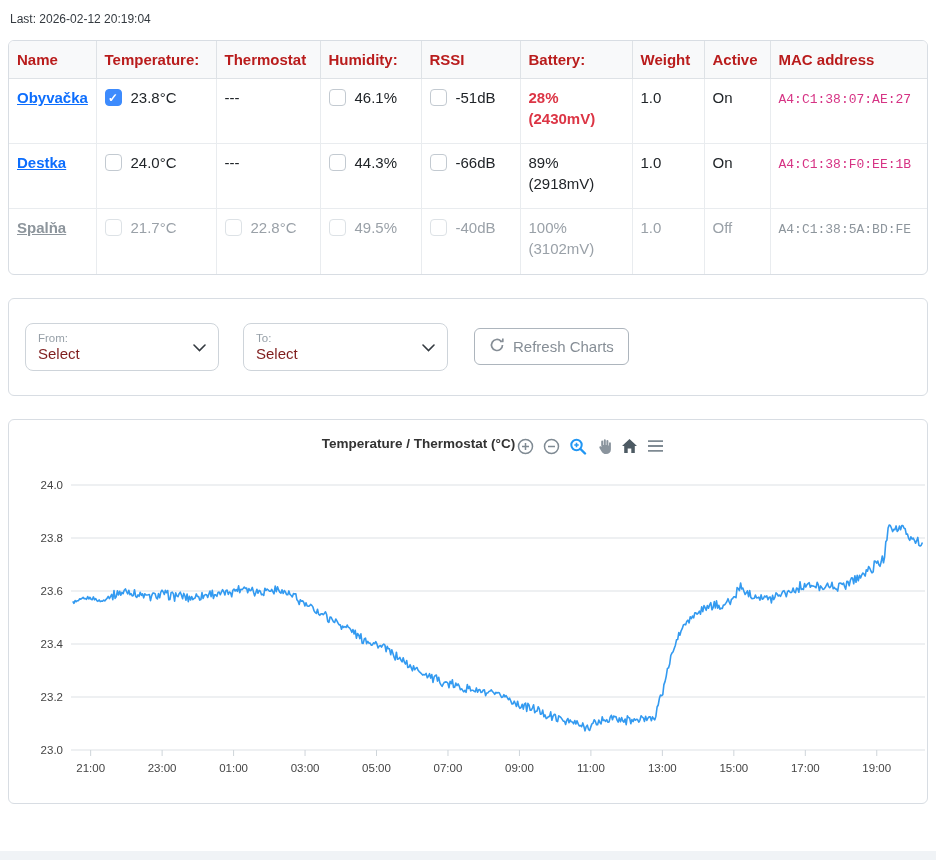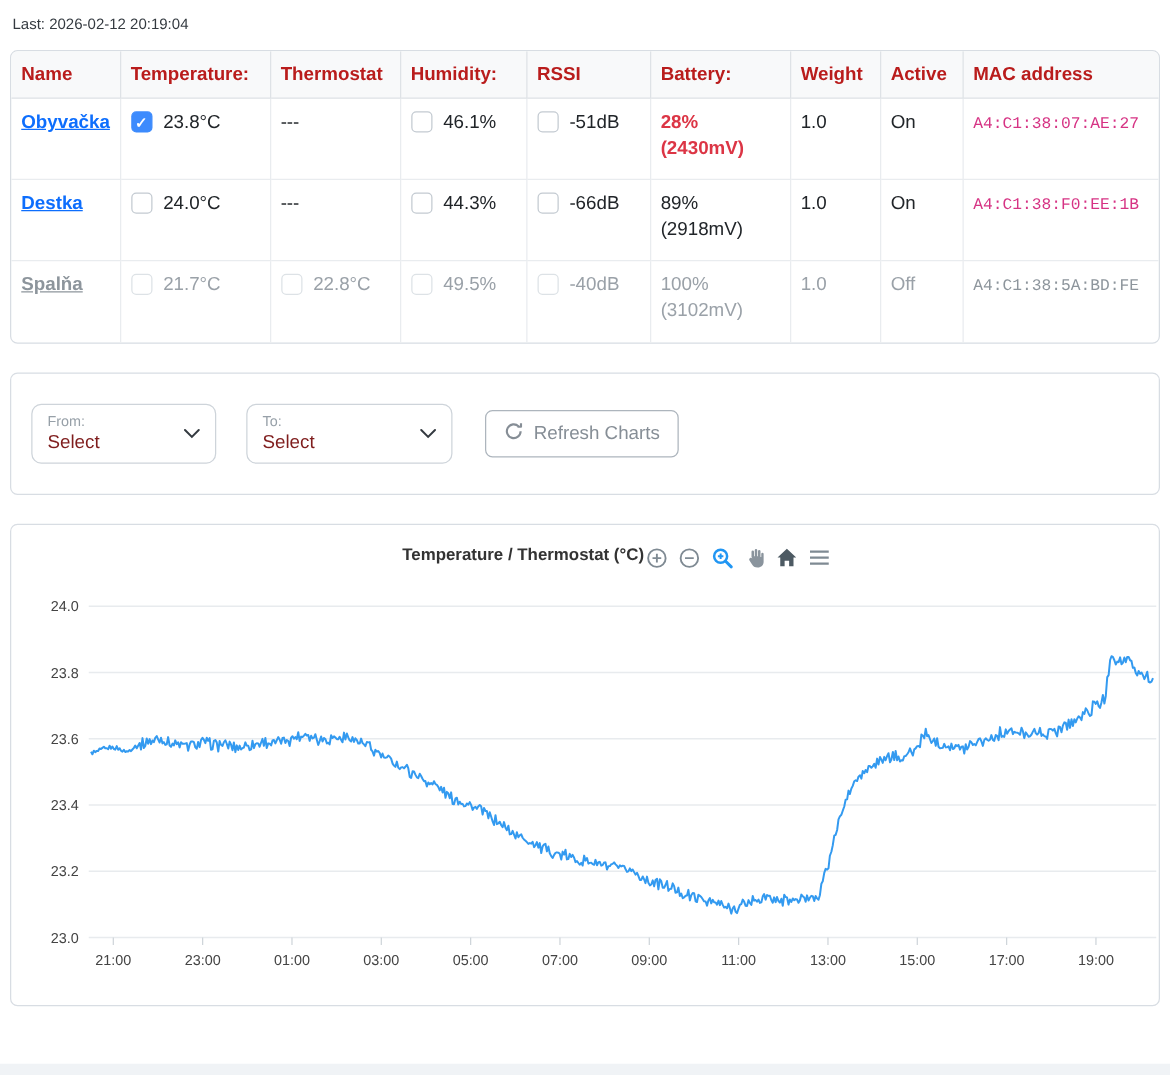--- a/index.html
+++ b/index.html
@@ -28,22 +28,22 @@
   .cb.checked { background:#3d8bfd; border-color:#3d8bfd; color:#fff; font-size:12px; font-weight:bold; line-height:1; }
   tr.muted .cb { border-color:#dde2e6; }
 
   .battery-alert { color:#dc3545; font-weight:bold; }
   td .line2 { display:block; margin-top:4px; }
   code.mac { font-family:"Liberation Mono",monospace; font-size:13px; color:#d63384; }
   tr.muted code.mac { color:#8d959c; }
 
   
   .filter-card { padding:24px 16px; display:flex; align-items:center; gap:24px; }
-  .select-box { position:relative; width:148px; border:1px solid #ced4da; border-radius:8px; padding:8px 30px 8px 12px; background:#fff; cursor:pointer; }
-  .select-box.wide { width:165px; }
+  .select-box { position:relative; width:194px; border:1px solid #ced4da; border-radius:8px; padding:8px 30px 8px 12px; background:#fff; cursor:pointer; }
+  .select-box.wide { width:205px; }
   .select-label { font-size:11.5px; color:#97a0a8; display:block; }
   .select-value { font-size:15px; color:#7f1d1d; display:block; margin-top:1px; }
   .select-chevron { position:absolute; right:12px; top:50%; transform:translateY(-50%); }
   .refresh-btn { margin-left:2px; display:inline-flex; align-items:center; gap:8px; border:1px solid #adb5bd; background:#fff; color:#868e96; border-radius:6px; padding:8px 14px; font-size:15px; font-family:inherit; cursor:pointer; }
 
   
   .chart-card { padding:12px 8px 4px 8px; margin-bottom:0; }
   .chart-top { display:flex; align-items:flex-start; justify-content:center; padding:4px 10px 0 62px; }
   .chart-title { font-size:13.5px; font-weight:bold; color:#333; }
   .modebar { display:flex; align-items:center; gap:5px; }

